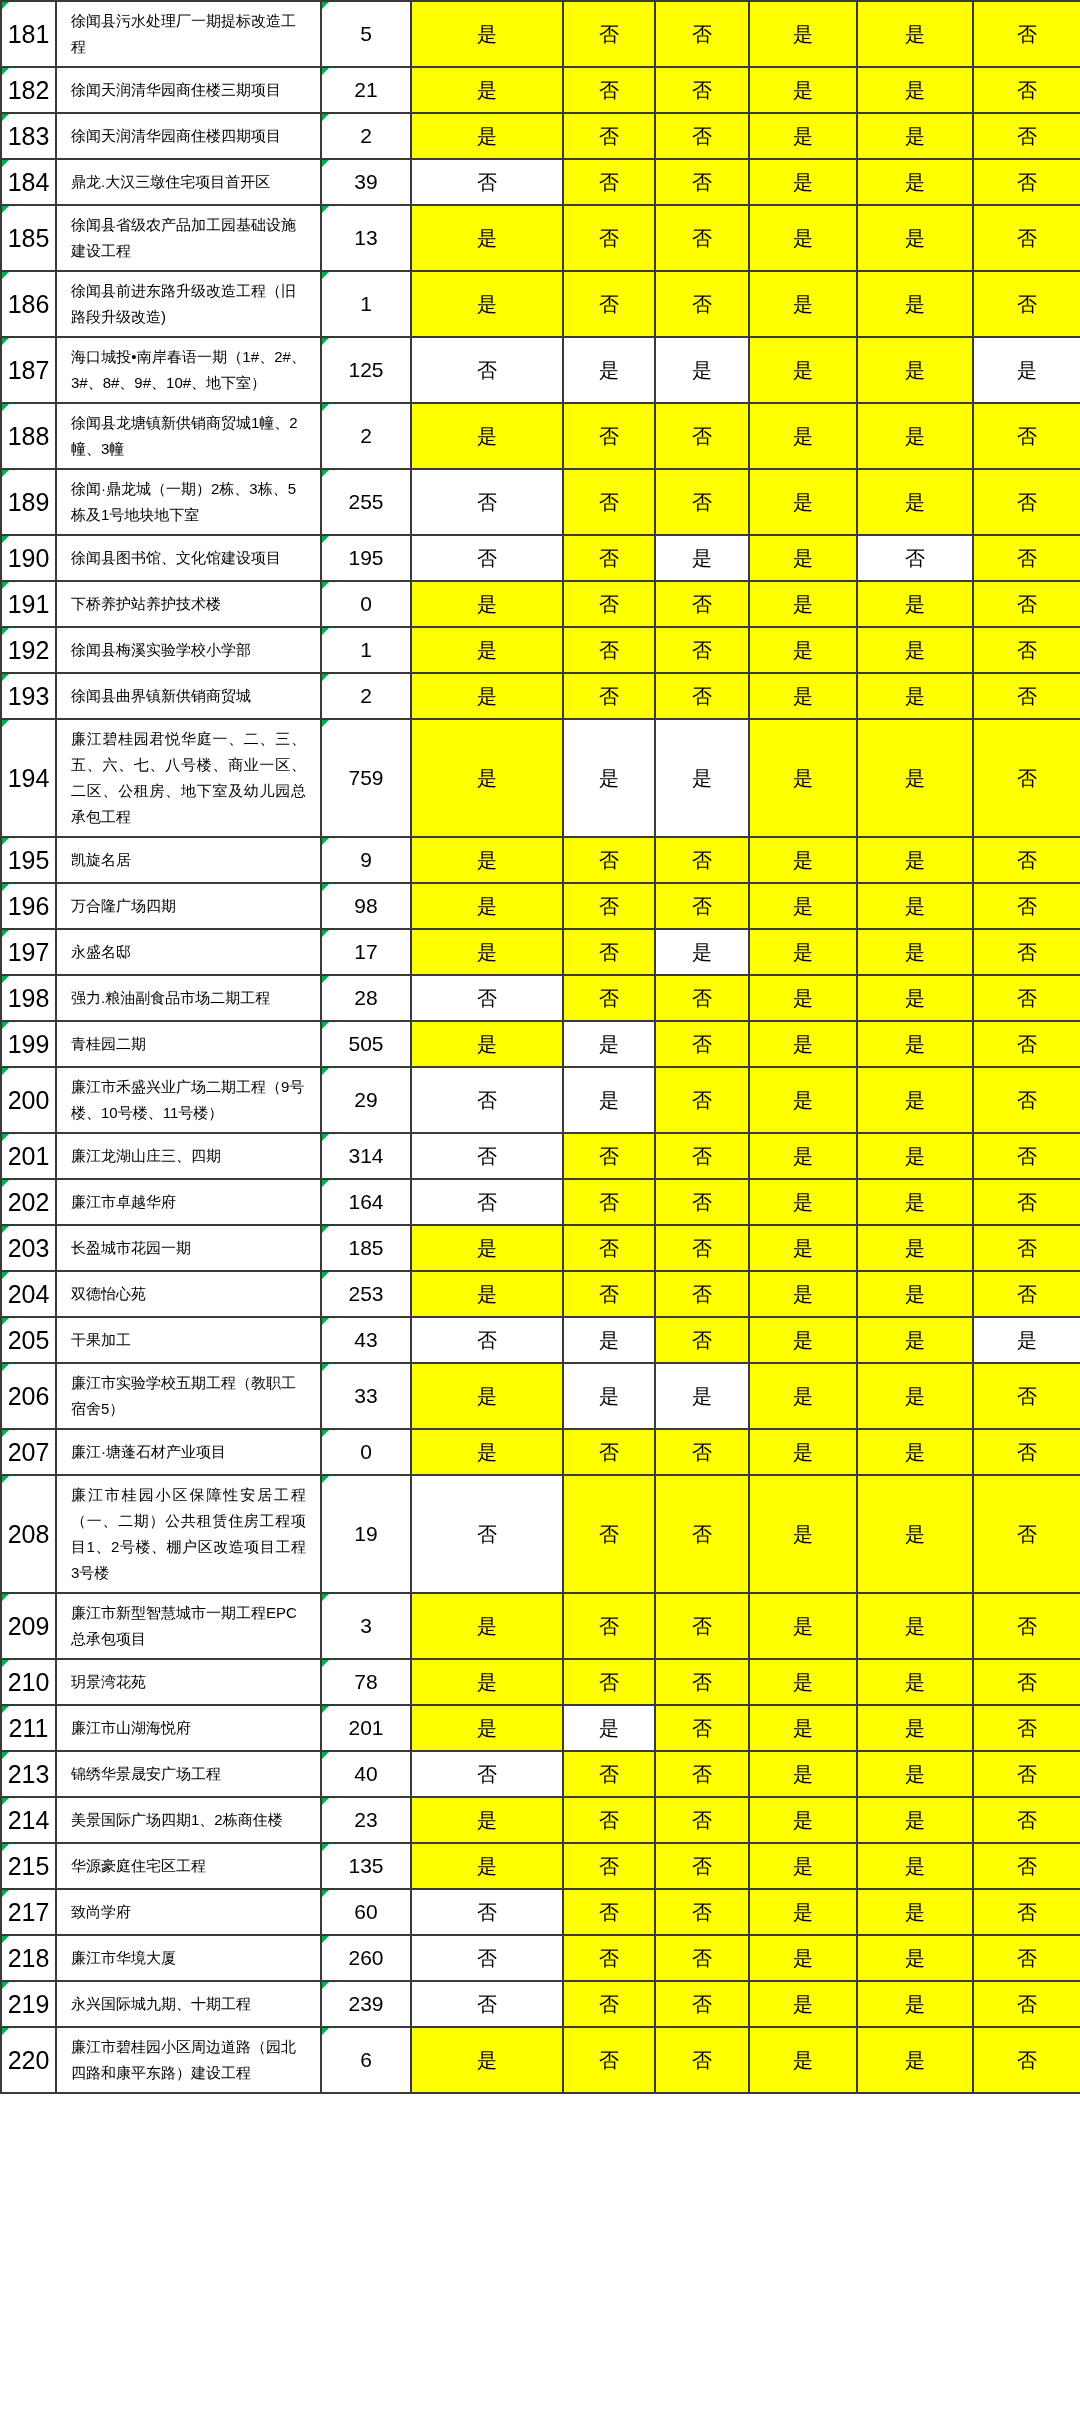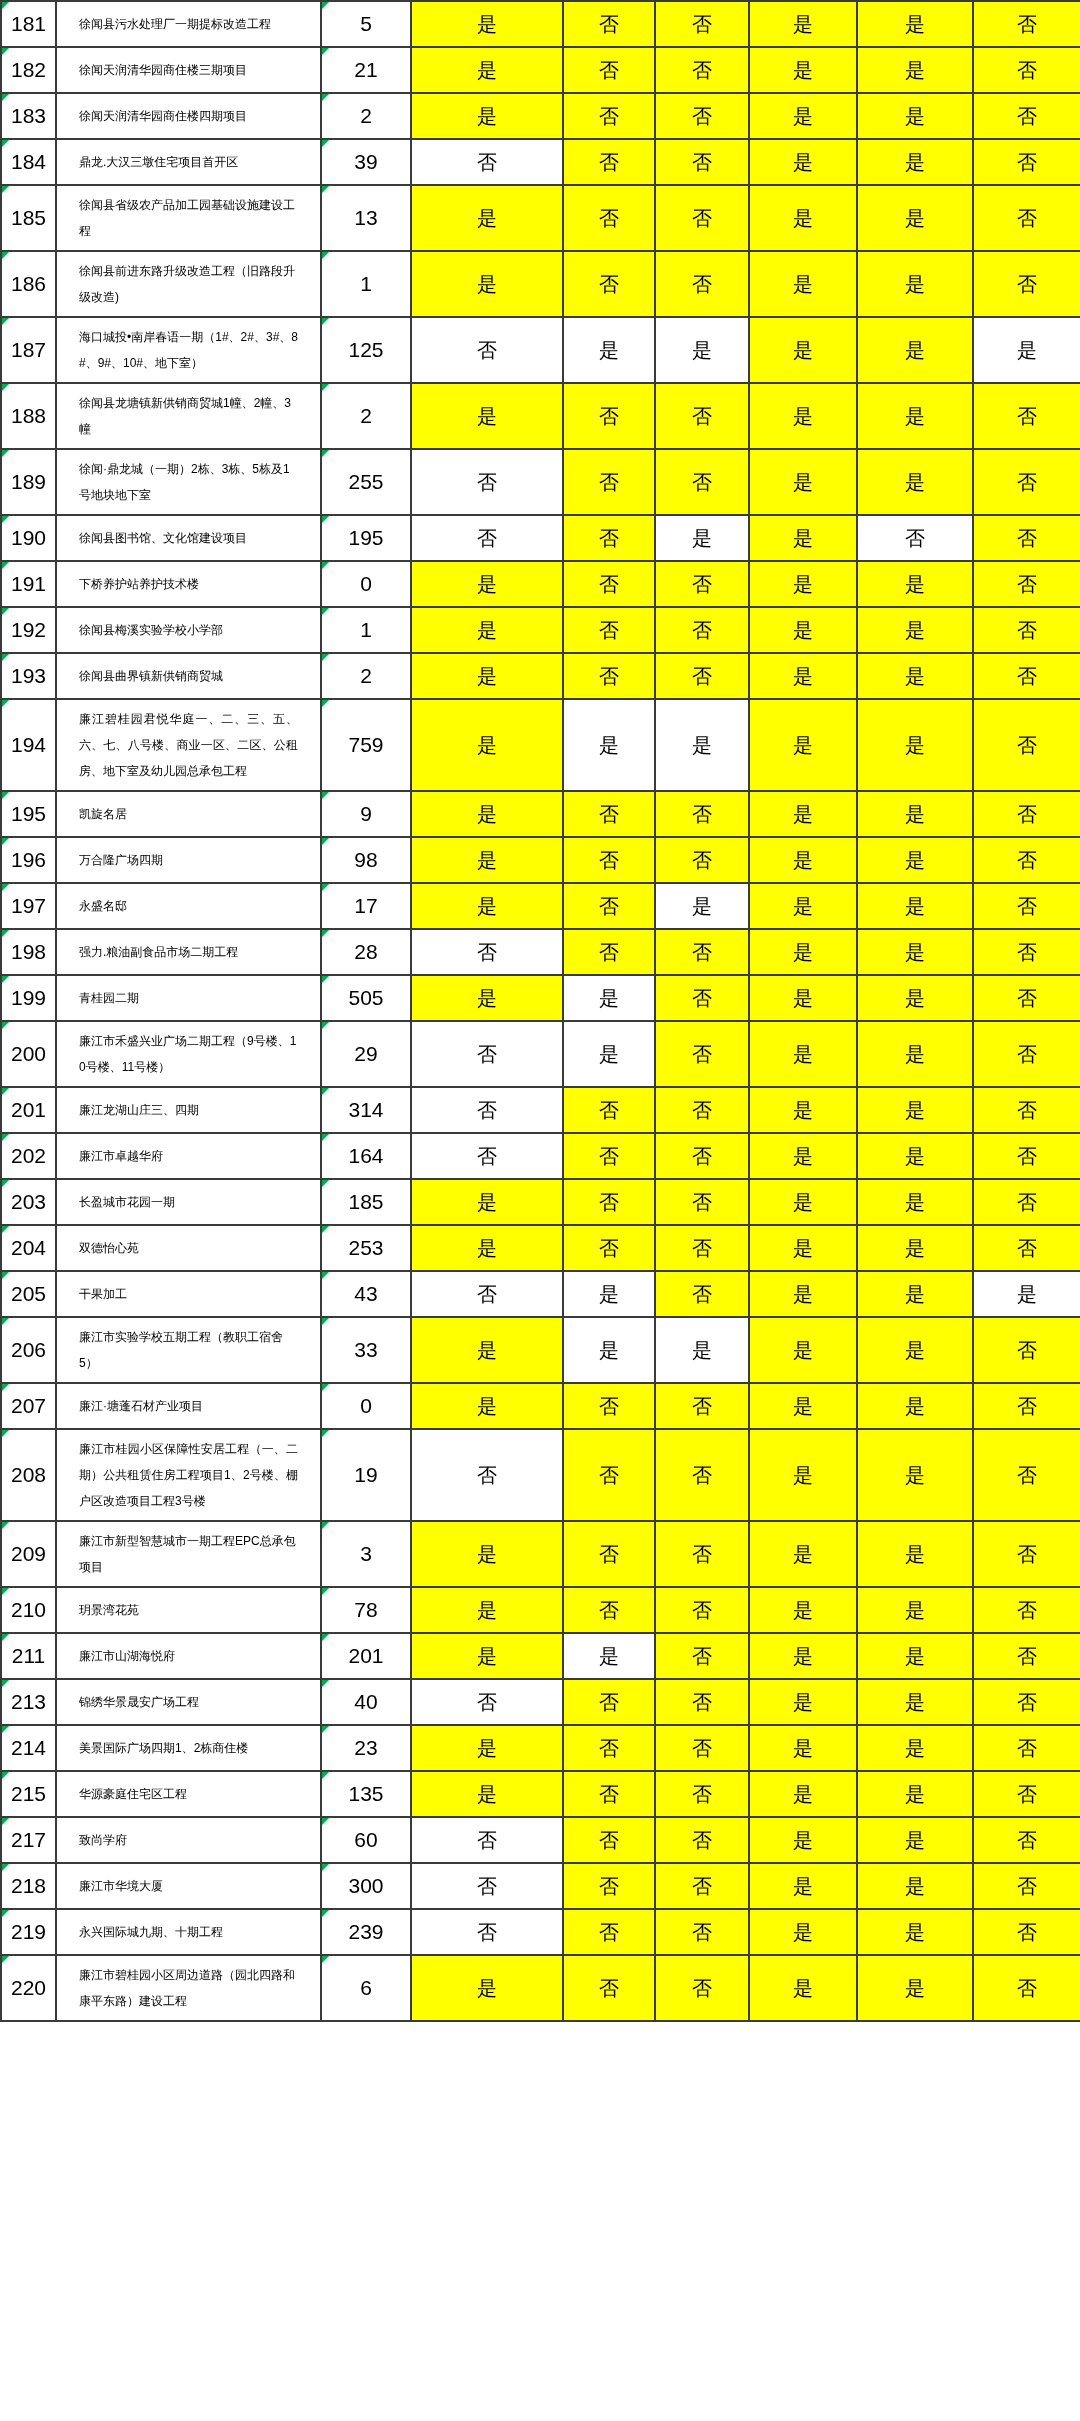--- a/index.html
+++ b/index.html
@@ -22,28 +22,28 @@
     border: 2px solid #3a3a3a;
     color: #000000;
     vertical-align: middle;
     box-sizing: border-box;
     height: 46px;
     position: relative;
     overflow: hidden;
   }
   td.idx {
     text-align: center;
-    font-size: 21px;
+    font-size: 25px;
     padding: 3px 1px;
   }
   td.name {
     text-align: left;
-    font-size: 12px;
+    font-size: 15px;
     line-height: 26px;
-    padding: 6px 22px;
+    padding: 6px 14px;
     word-break: break-all;
   }
   td.name.justify {
     text-align: justify;
     text-justify: inter-ideograph;
   }
   td.cnt {
     text-align: center;
     font-size: 21px;
     padding: 2px 2px;
@@ -467,21 +467,21 @@
   <td class="val">否</td>
           <td class="val hl">否</td>
           <td class="val hl">否</td>
           <td class="val hl">是</td>
           <td class="val hl">是</td>
           <td class="val hl">否</td>
         </tr>
         <tr>
     <td class="idx"><span class="tri"></span><span>218</span></td>
     <td class="name">廉江市华境大厦</td>
-    <td class="cnt"><span class="tri"></span><span>300</span></td>
+    <td class="cnt"><span class="tri"></span><span>260</span></td>
   <td class="val">否</td>
           <td class="val hl">否</td>
           <td class="val hl">否</td>
           <td class="val hl">是</td>
           <td class="val hl">是</td>
           <td class="val hl">否</td>
         </tr>
         <tr>
     <td class="idx"><span class="tri"></span><span>219</span></td>
     <td class="name">永兴国际城九期、十期工程</td>

